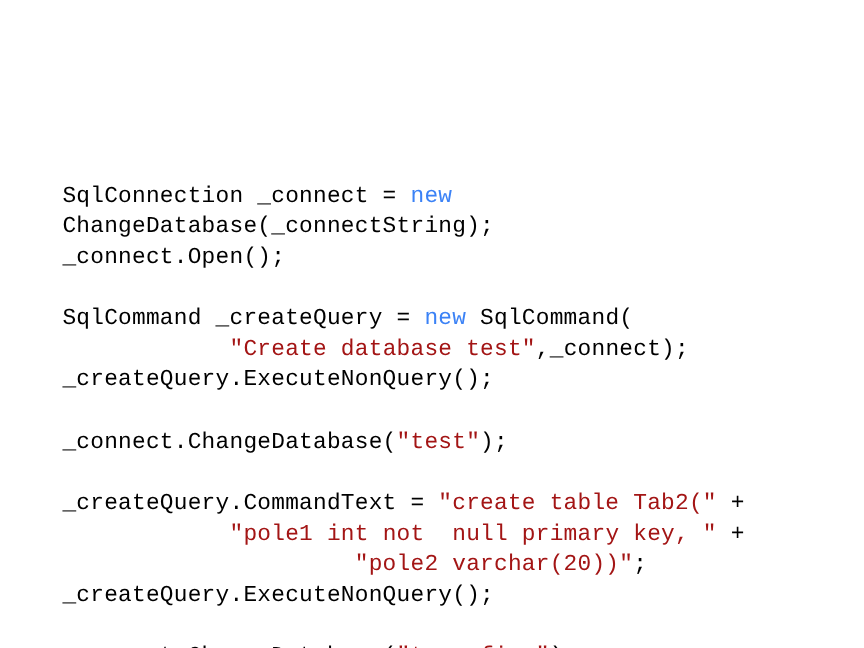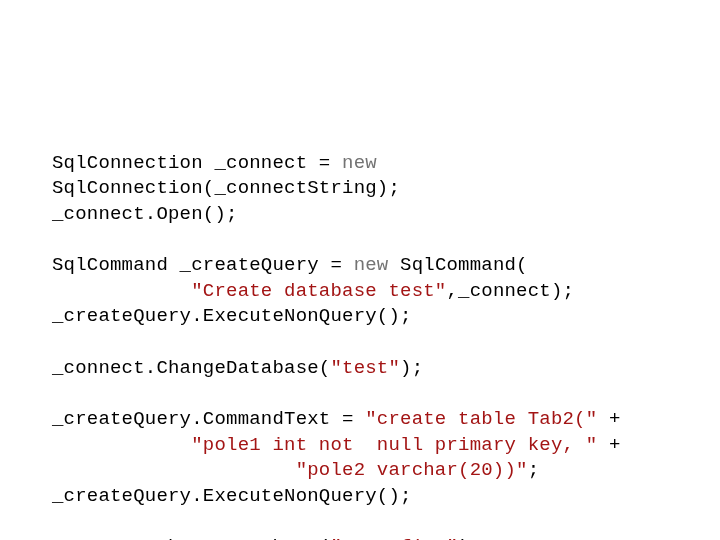--- a/index.html
+++ b/index.html
@@ -15,34 +15,34 @@
       font-size: 19px;
       line-height: 1.35;
       padding: 48px 0 0 52px;
       color: #000000;
       white-space: pre;
     }
     .code-block {
       letter-spacing: 0.2px;
     }
     .kw {
-      color: #737373;
+      color: #3b82f6;
       font-family: Liberation Mono, monospace;
     }
     .str {
       color: #a31515;
     }
   </style>
 </head>
 <body>
 
 
 
 <div class="code-block"><span>SqlConnection _connect = </span><span class="kw">new</span>
-<span>SqlConnection(_connectString);</span>
+<span>ChangeDatabase(_connectString);</span>
 <span>_connect.Open();</span>
 
 <span>SqlCommand _createQuery = </span><span class="kw">new</span><span> SqlCommand(</span>
 <span>            </span><span class="str">"Create database test"</span><span>,_connect);</span>
 <span>_createQuery.ExecuteNonQuery();</span>
 
 <span>_connect.ChangeDatabase(</span><span class="str">"test"</span><span>);</span>
 
 <span>_createQuery.CommandText = </span><span class="str">"create table Tab2("</span><span> +</span>
 <span>            </span><span class="str">"pole1 int not  null primary key, "</span><span> +</span>

